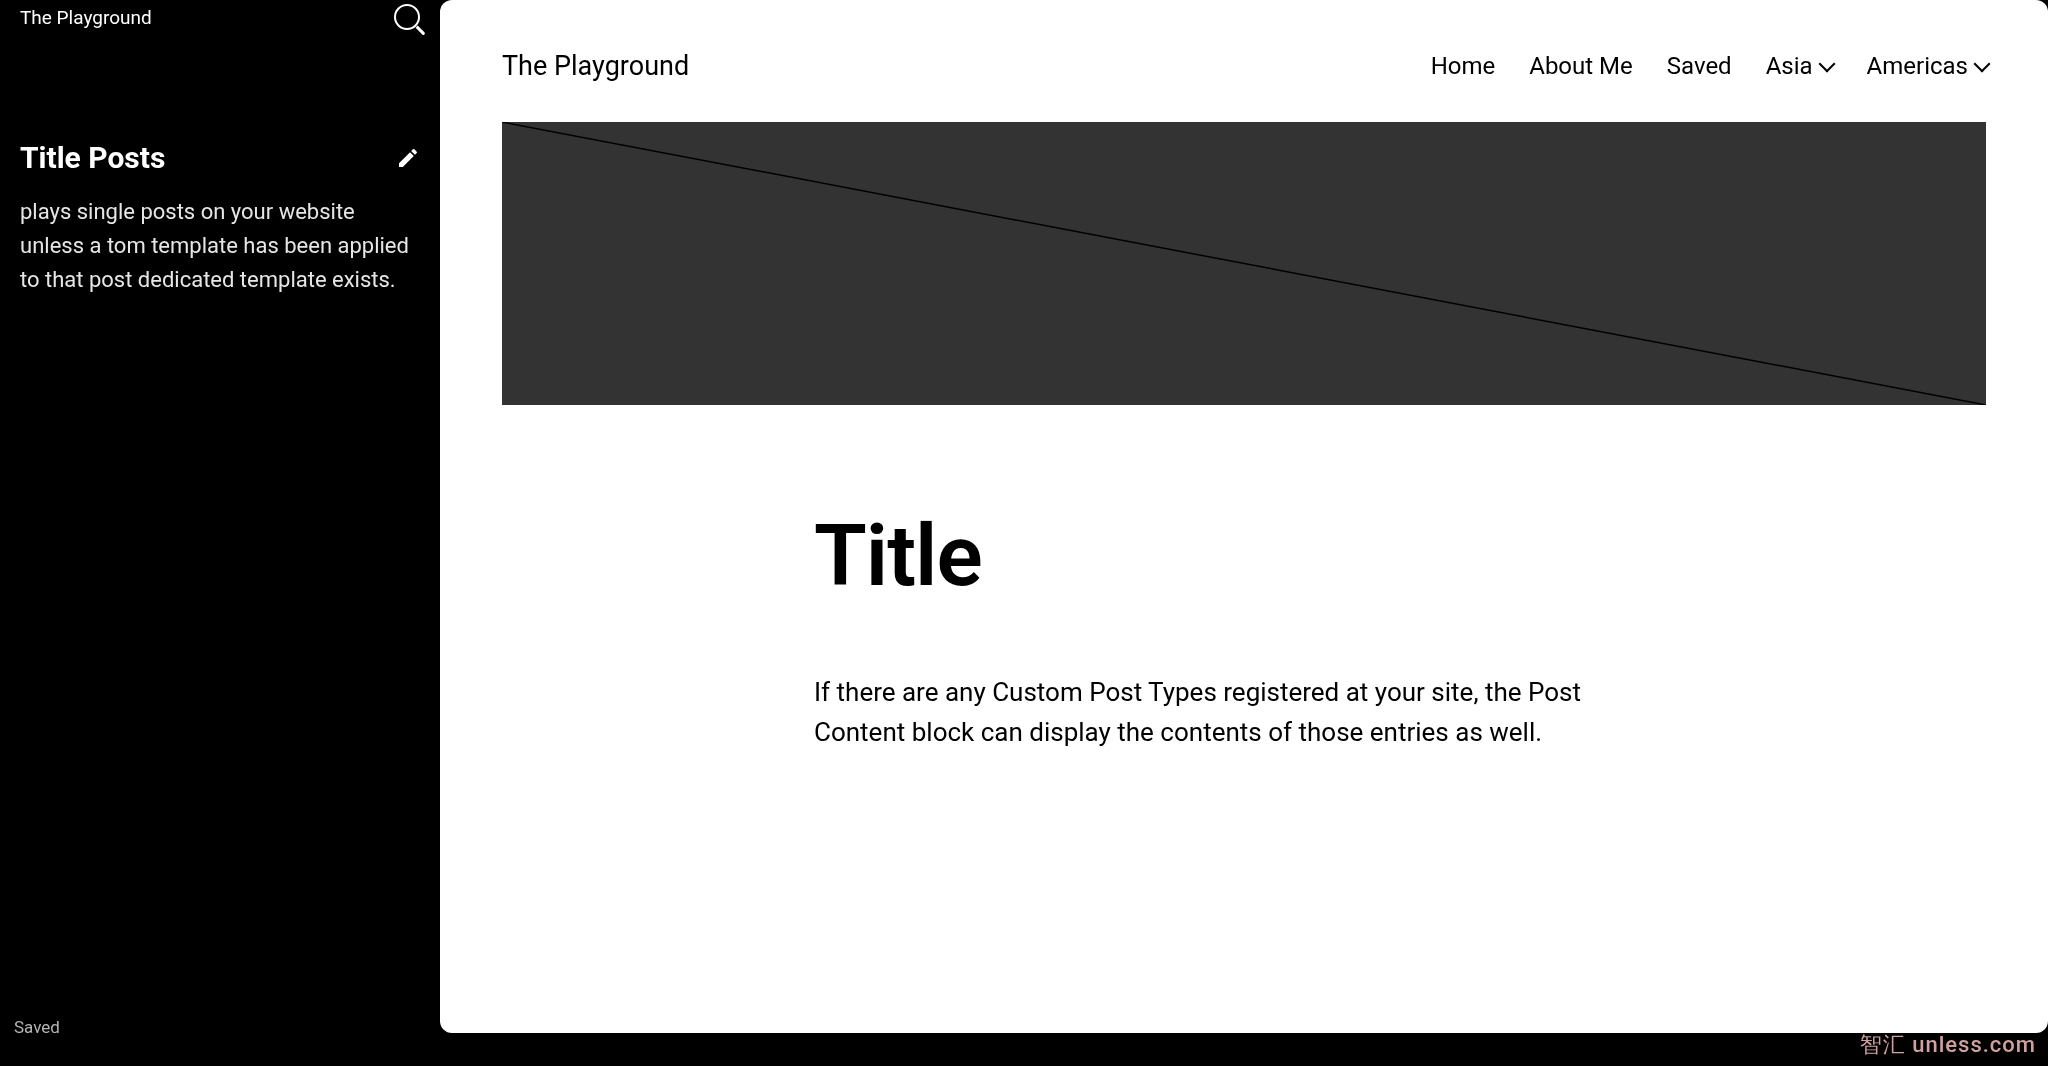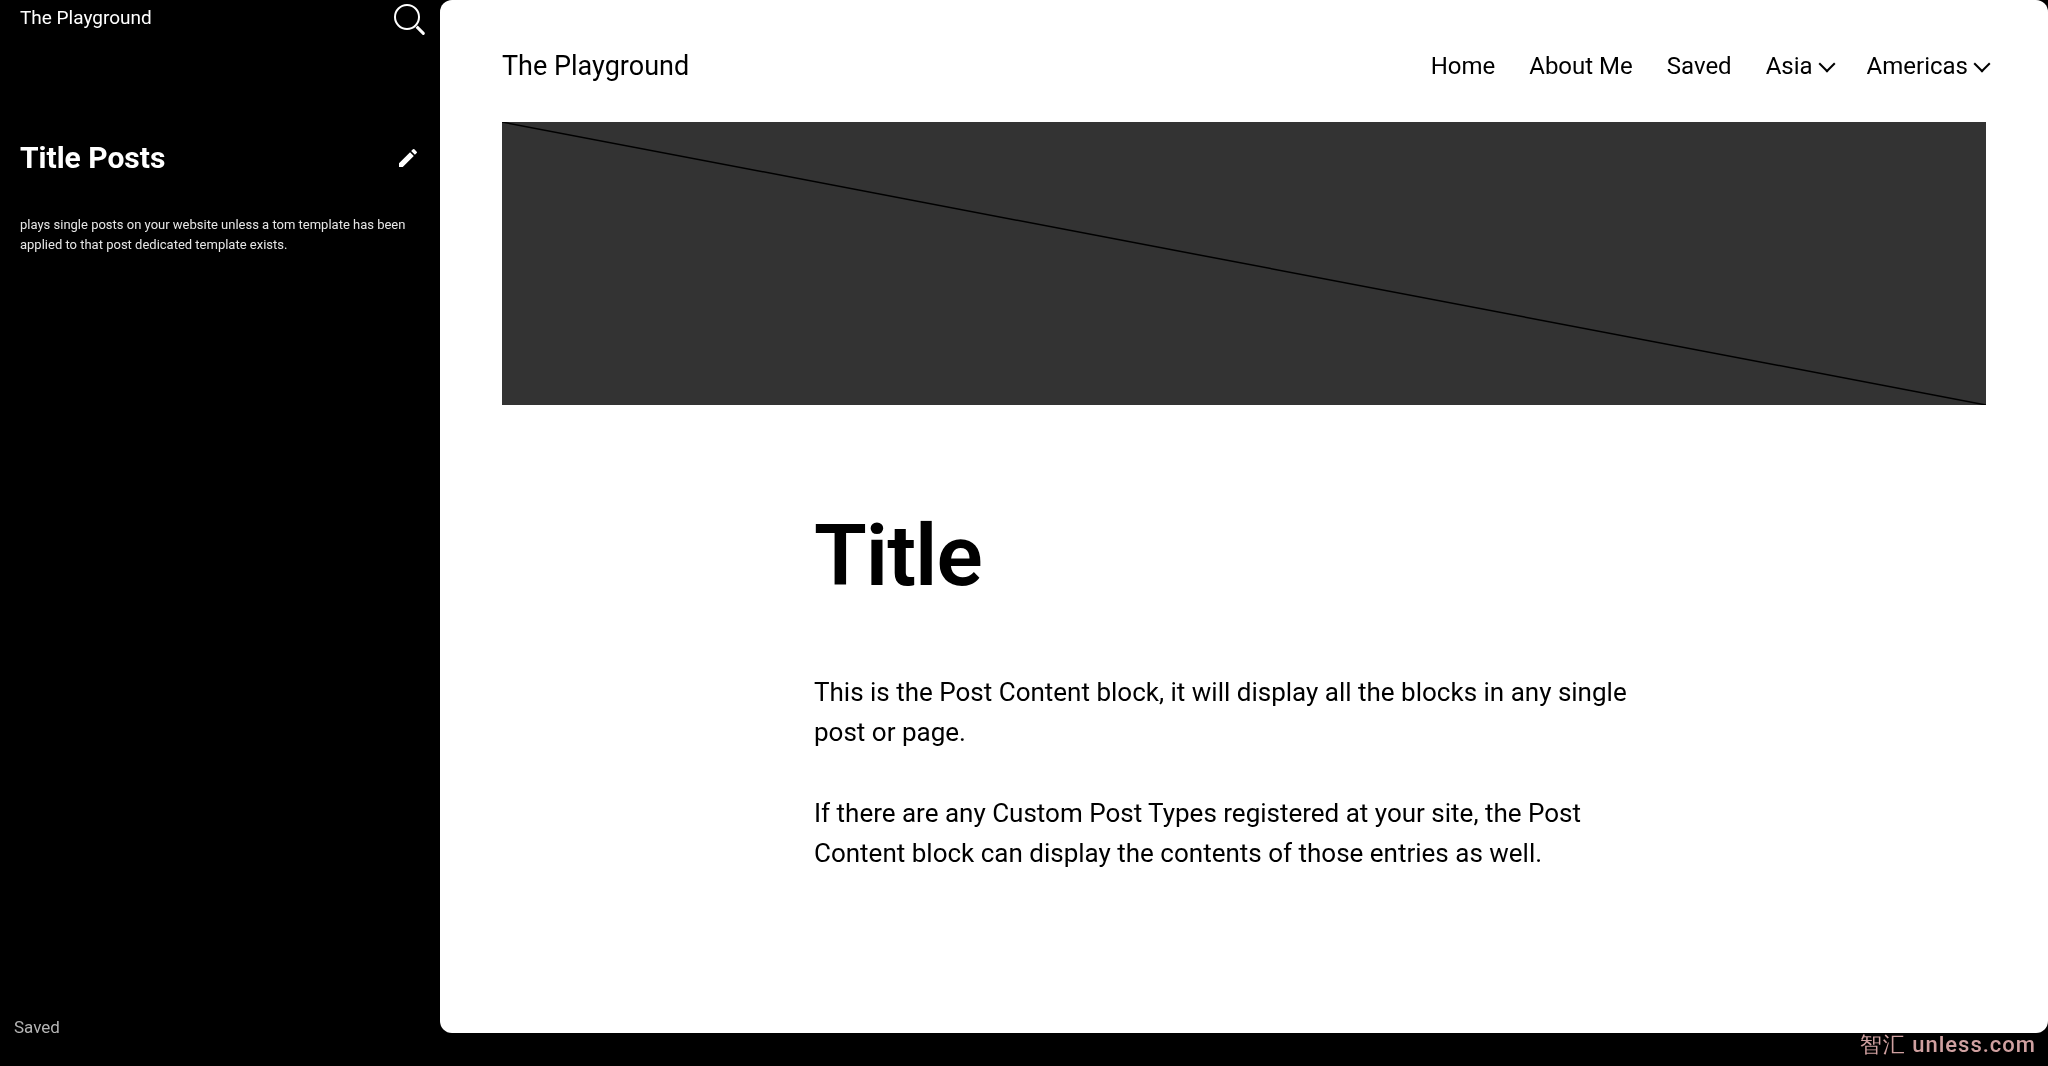--- a/index.html
+++ b/index.html
@@ -7,21 +7,21 @@
 .sidebar{position:absolute;left:0;top:0;width:440px;height:1066px;background:#000;color:#fff;padding:0 20px}
 .sb-top{display:flex;align-items:center;justify-content:space-between;padding:4px 0 0 0}
 .sb-site{font-size:19px;font-weight:400;color:#fff}
 .sb-search{width:26px;height:26px;border:2.5px solid #fff;border-radius:50%;position:relative;display:block}
 .sb-search::after{content:"";position:absolute;width:3px;height:11px;background:#fff;bottom:-8px;right:-4px;transform:rotate(-45deg);border-radius:0 0 2px 2px}
 .sb-block{margin-top:110px}
 .sb-row{display:flex;align-items:center;justify-content:space-between}
 .sb-title{font-size:30px;font-weight:700;color:#fff}
 .sb-edit{width:24px;height:24px;position:relative}
 .sb-edit svg{width:24px;height:24px;fill:#fff}
-.sb-desc{margin-top:40px;font-size:13px;line-height:1.55;color:#e6e6e6}
+.sb-desc{margin-top:20px;font-size:22px;line-height:1.55;color:#e6e6e6}
 .sb-saved{position:absolute;left:14px;bottom:29px;font-size:17px;color:#b4b4b4}
 .canvas{position:absolute;left:440px;top:0;width:1608px;height:1033px;background:#fff;border-radius:12px;overflow:hidden}
 .hdr{display:flex;align-items:center;justify-content:space-between;padding:50px 60px 40px 62px}
 .hdr-title{font-size:27px;font-weight:400;color:#000}
 .nav{display:flex;align-items:center;gap:34px}
 .nav-item{font-size:24px;color:#000;cursor:pointer;display:flex;align-items:center;gap:8px}
 .chev{width:12px;height:12px;border-right:2px solid #000;border-bottom:2px solid #000;transform:rotate(45deg);margin-top:-4px}
 .feat{margin:0 62px;height:283px;background:#333;position:relative;overflow:hidden}
 .feat svg{position:absolute;left:0;top:0;width:100%;height:100%}
 .content{max-width:920px;margin:100px auto 12px;padding:0 30px}
@@ -69,18 +69,17 @@
       </div>
     </div>
   </div>
   <div class="feat">
     <svg viewBox="0 0 1484 283" preserveAspectRatio="none">
         <line x1="0" y1="0" x2="1484" y2="283" stroke="#000" stroke-width="1.5"></line>
       </svg>
   </div>
   <div class="content">
     <h1 class="post-title">Title</h1>
-    <p class="para">This is the Post Content block, it will display all the blocks in any single post or page.</p>
     <p class="para">If there are any Custom Post Types registered at your site, the Post Content block can display the contents of those entries as well.</p>
   </div>
 </div>
 
 <div class="watermark">智汇 unless.com</div>
 
 </body></html>

